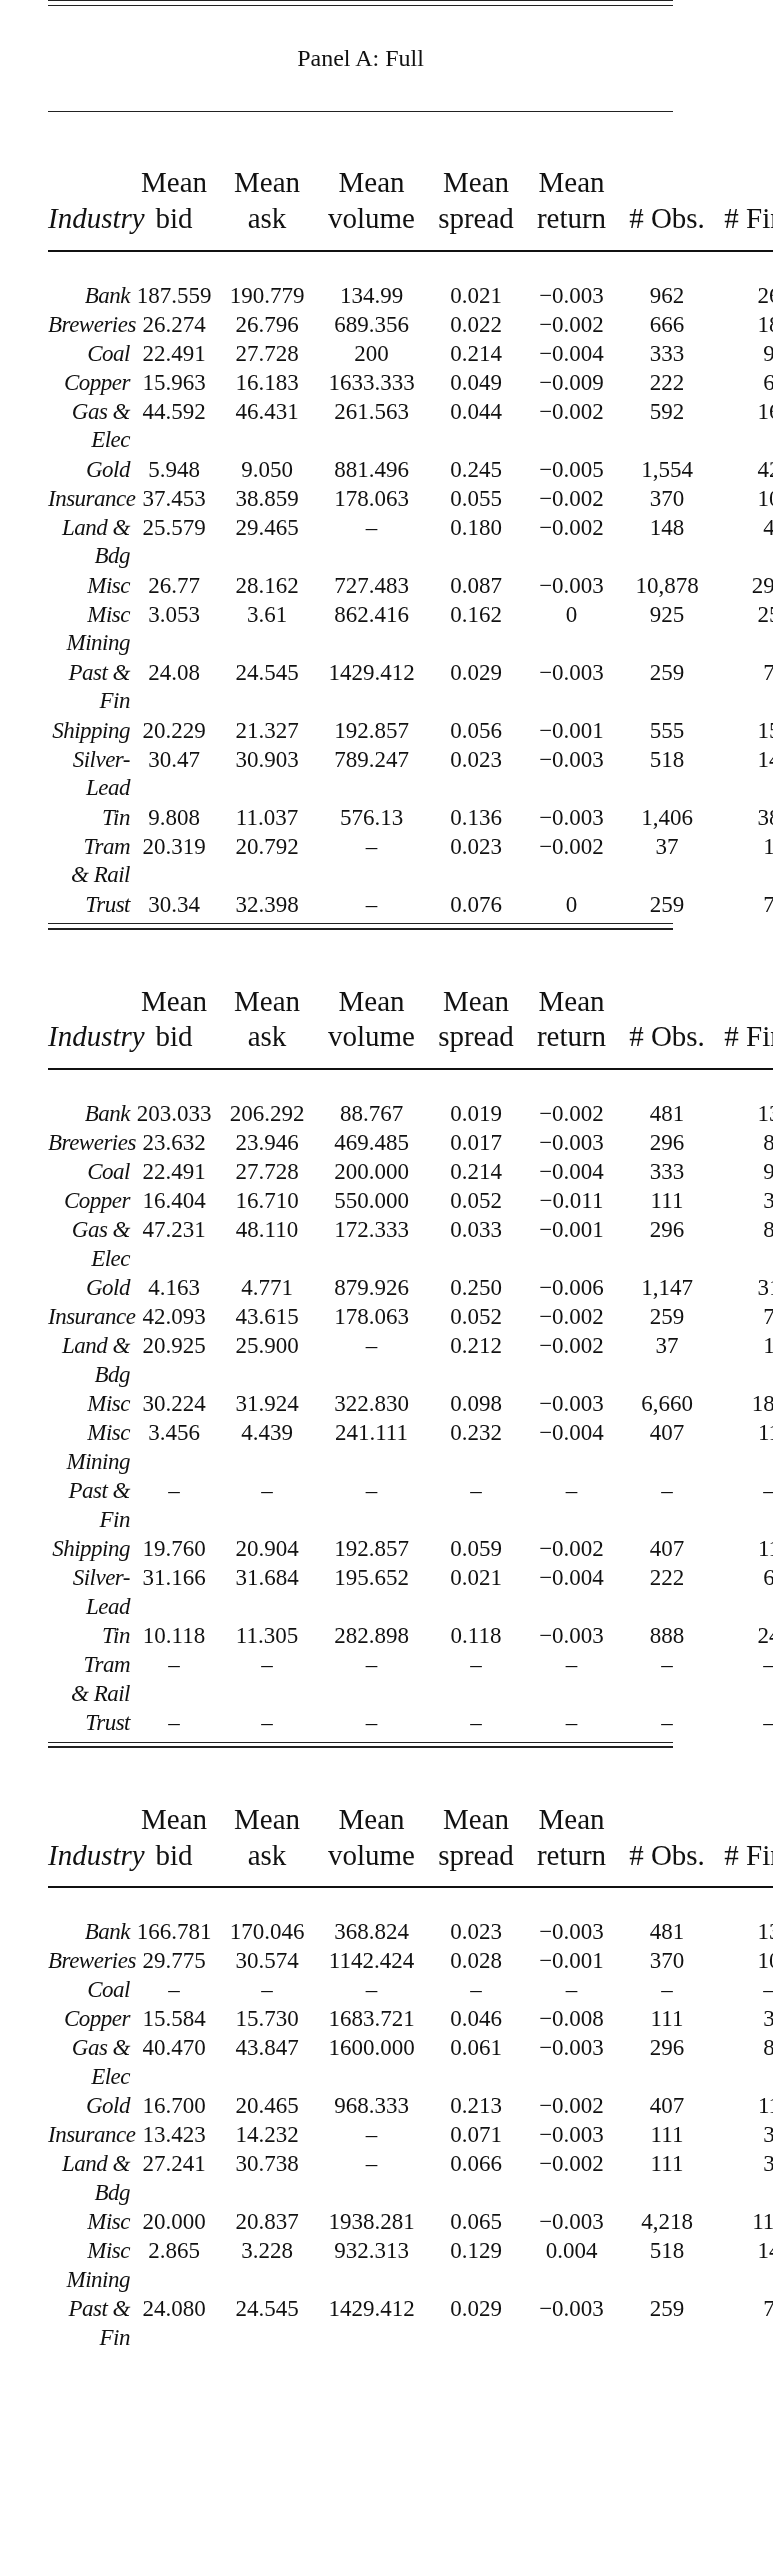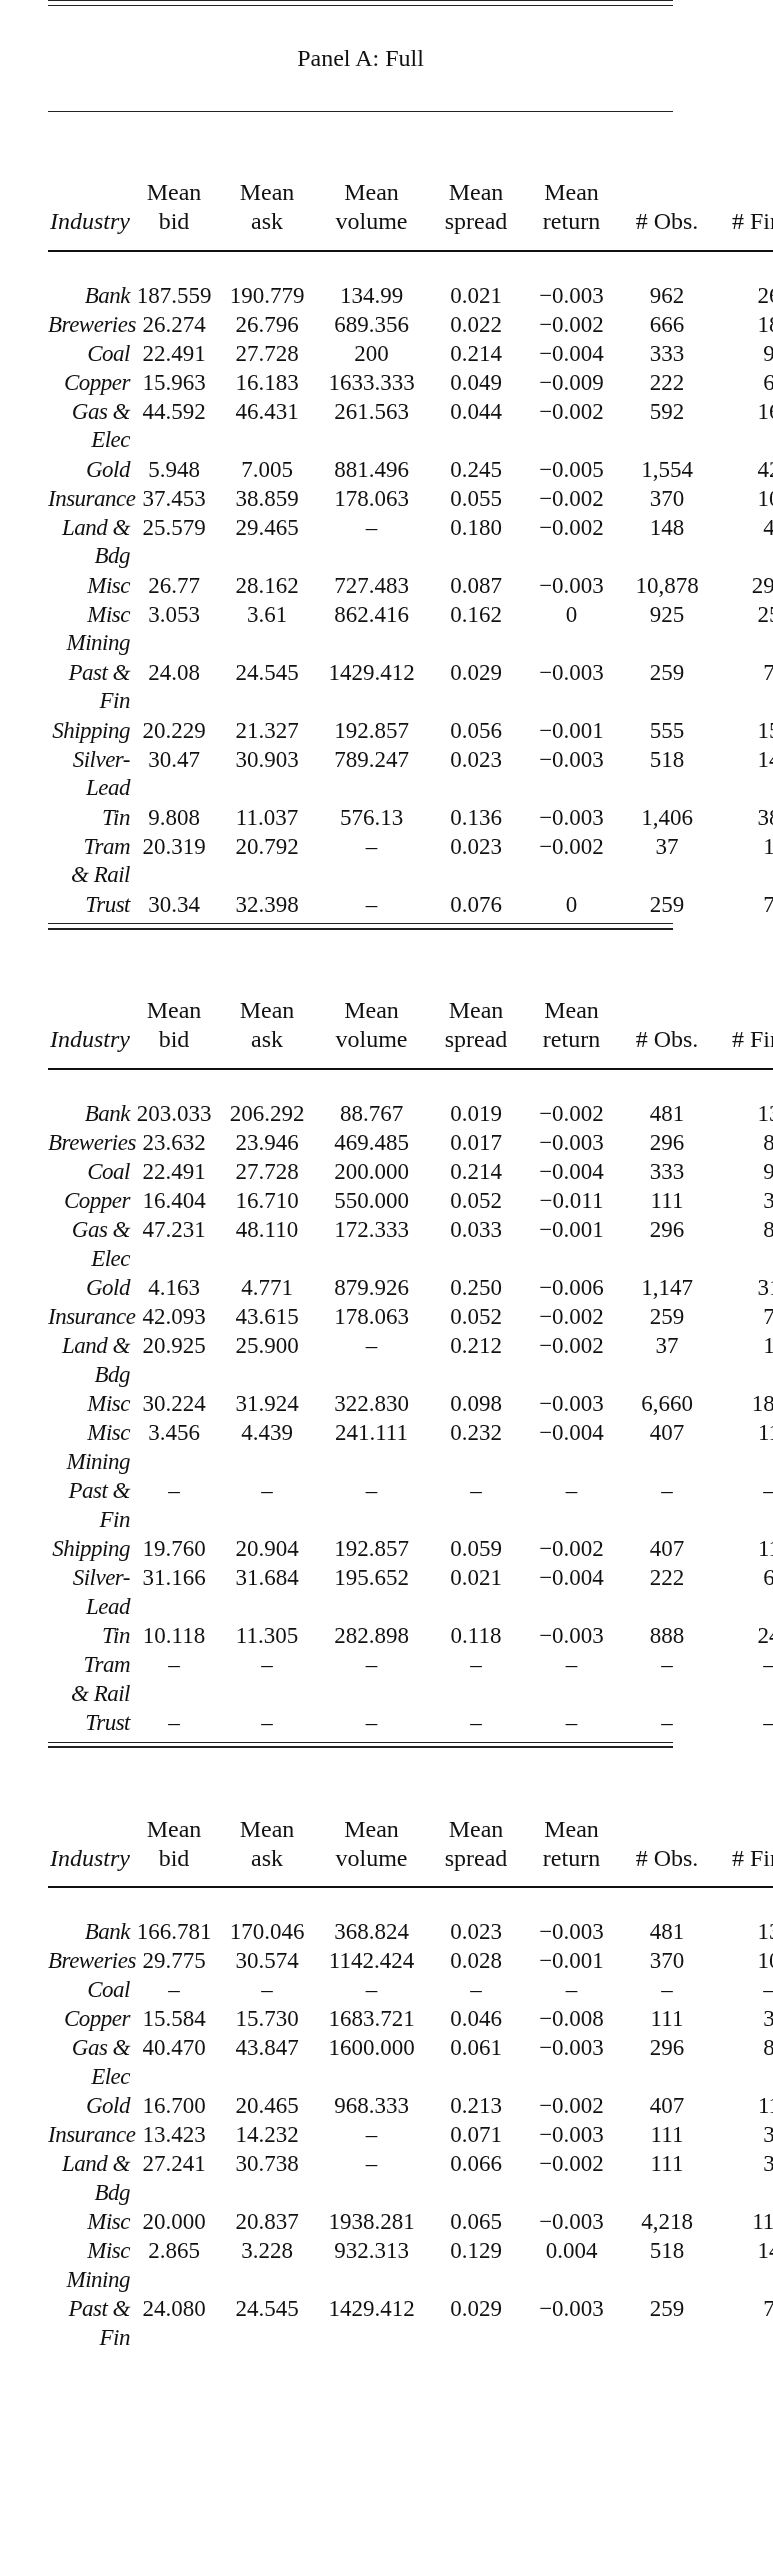--- a/index.html
+++ b/index.html
@@ -29,21 +29,21 @@
   col.c-ret { width: 93px; }
   col.c-obs { width: 98px; }
   col.c-frm { width: 106px; }
   thead th {
     font-weight: normal;
     vertical-align: bottom;
     padding: 0 0 13.4px 0;
     height: 139px;
     box-sizing: border-box;
     line-height: 1.22;
-    font-size: 24px;
+    font-size: 29px;
   }
   thead th.ind { text-align: right; font-style: italic; }
   thead th.num { text-align: center; }
   thead tr { border-bottom: 2.1px solid #111; }
   tbody tr.spacer td { height: 31px; }
   tbody td {
     vertical-align: top;
     padding: 0;
     height: 58px;
     box-sizing: border-box;
@@ -136,21 +136,21 @@
             <td class="num">46.431</td>
             <td class="num">261.563</td>
             <td class="num">0.044</td>
             <td class="num">−0.002</td>
             <td class="num">592</td>
             <td class="num">16</td>
           </tr>
           <tr class="short">
             <td class="ind"><span>Gold</span></td>
             <td class="num">5.948</td>
-            <td class="num">7.005</td>
+            <td class="num">9.050</td>
             <td class="num">881.496</td>
             <td class="num">0.245</td>
             <td class="num">−0.005</td>
             <td class="num">1,554</td>
             <td class="num">42</td>
           </tr>
           <tr class="short">
             <td class="ind"><span>Insurance</span></td>
             <td class="num">37.453</td>
             <td class="num">38.859</td>

